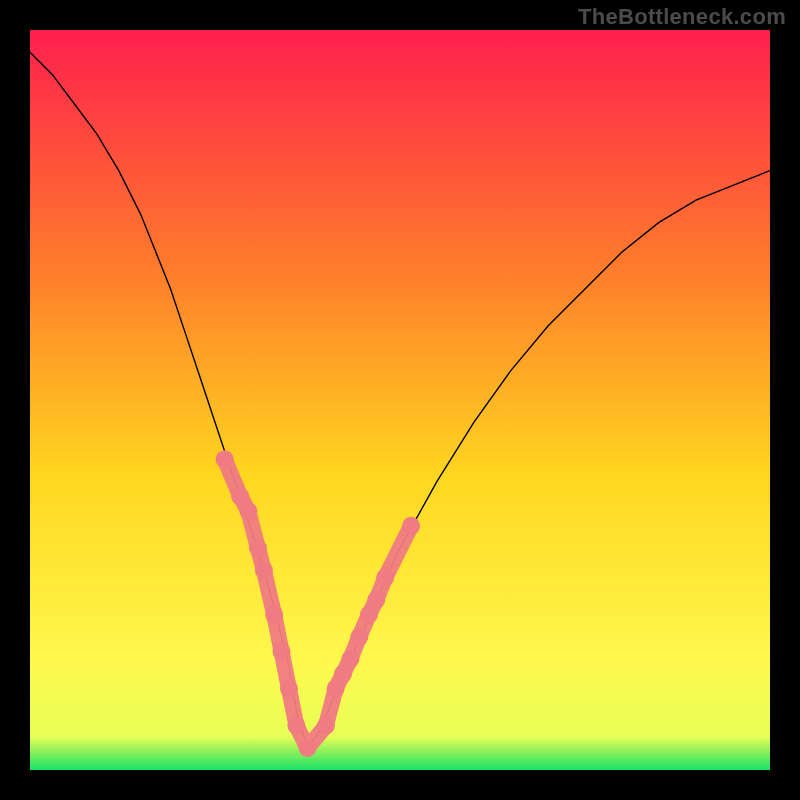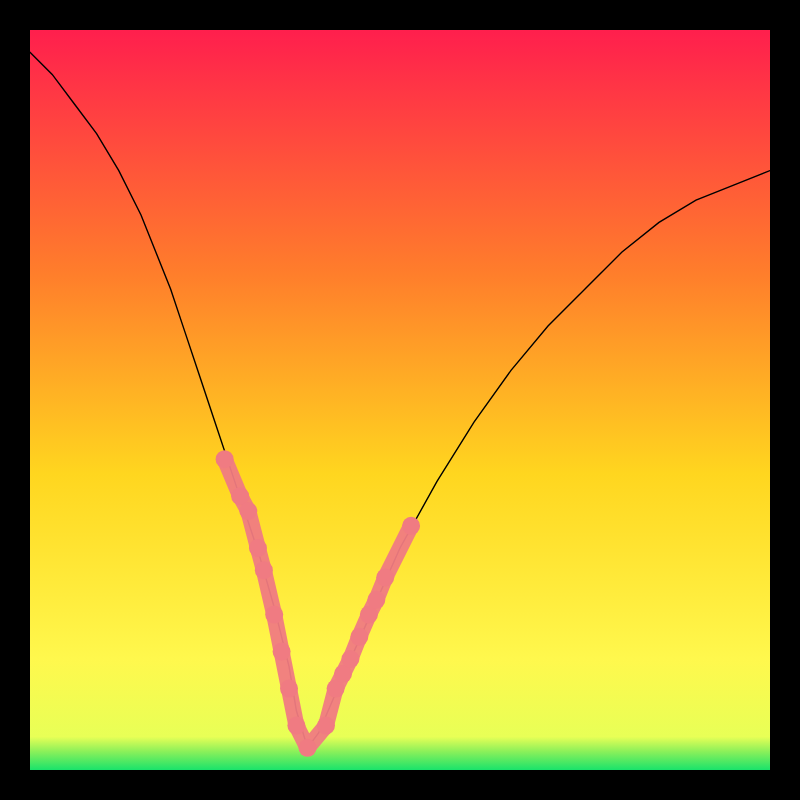--- a/index.html
+++ b/index.html
@@ -38,20 +38,21 @@
   .plot svg {
     display: block;
     width: 740px;
     height: 740px;
   }
 </style>
 </head>
 <body>
 
 <div class="frame">
+  <div class="watermark">TheBottleneck.com</div>
   <div class="plot">
     <svg id="chart-svg" viewBox="0 0 740 740">
         <defs>
           <linearGradient id="bg-grad" x1="0" y1="0" x2="0" y2="1">
             <stop offset="0%" stop-color="#ff1f4d"></stop>
             <stop offset="33%" stop-color="#ff7e2b"></stop>
             <stop offset="60%" stop-color="#ffd61f"></stop>
             <stop offset="85%" stop-color="#fff84d"></stop>
             <stop offset="95.5%" stop-color="#e8ff56"></stop>
             <stop offset="97.5%" stop-color="#8bf05a"></stop>

